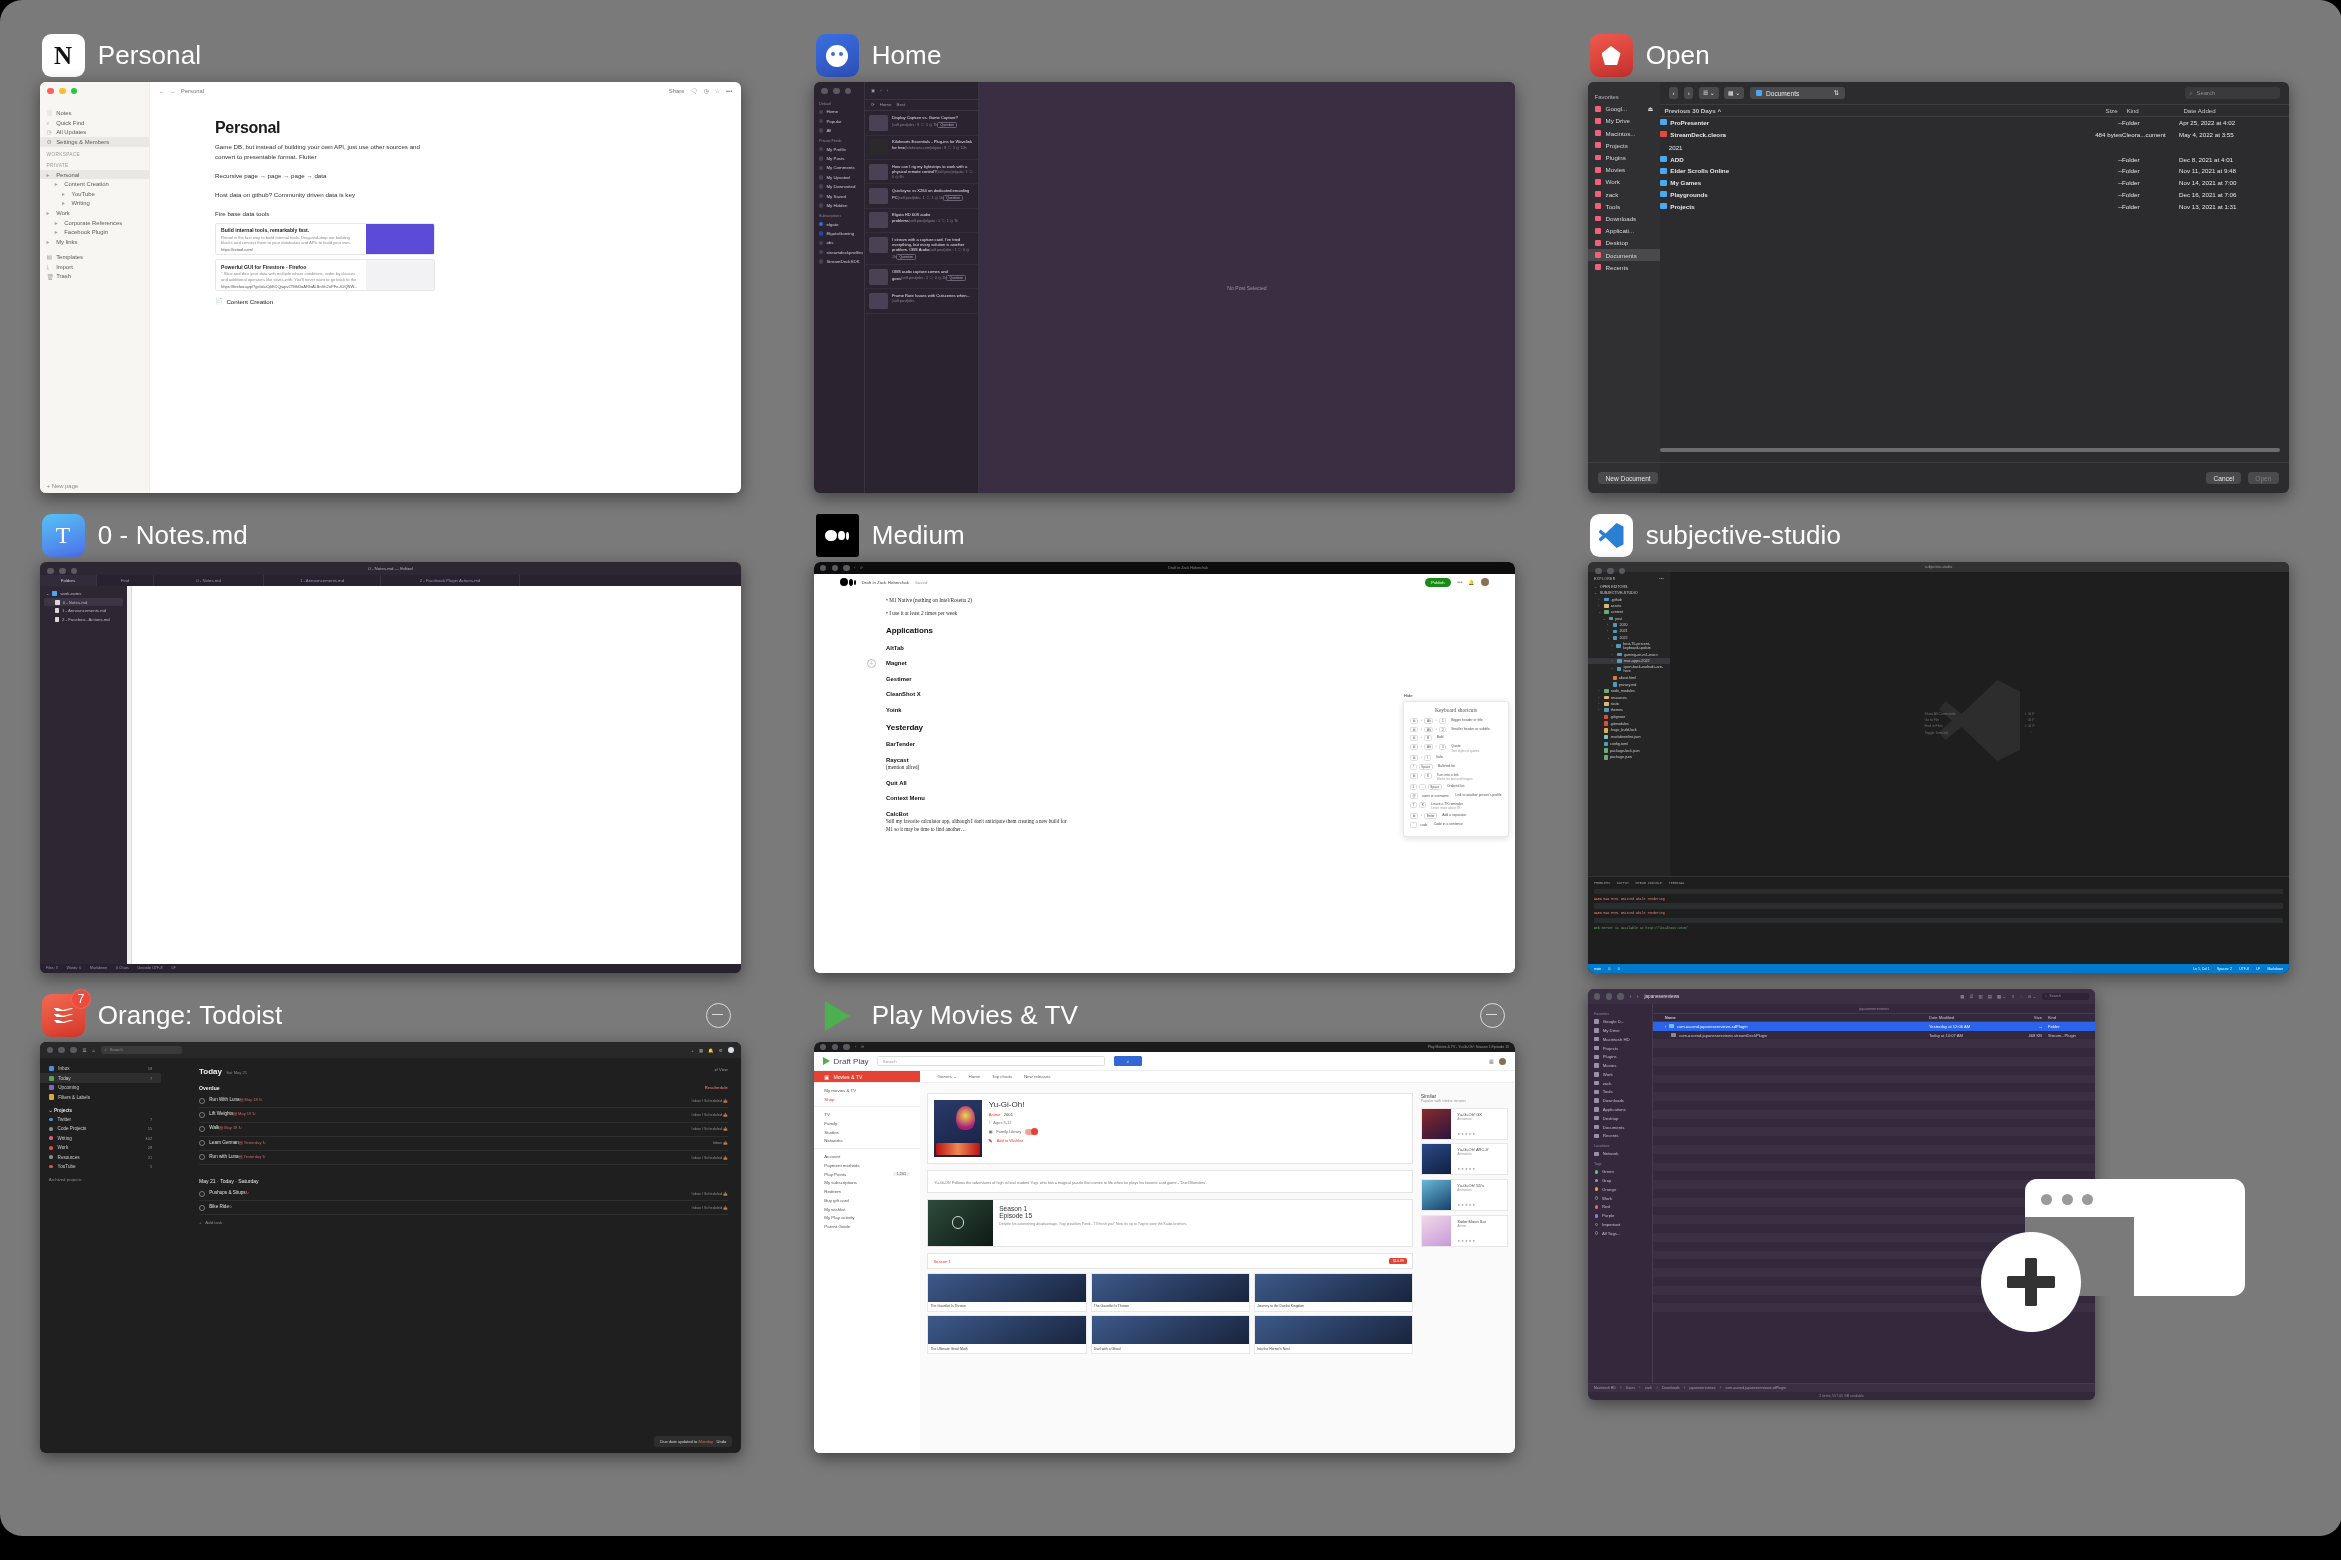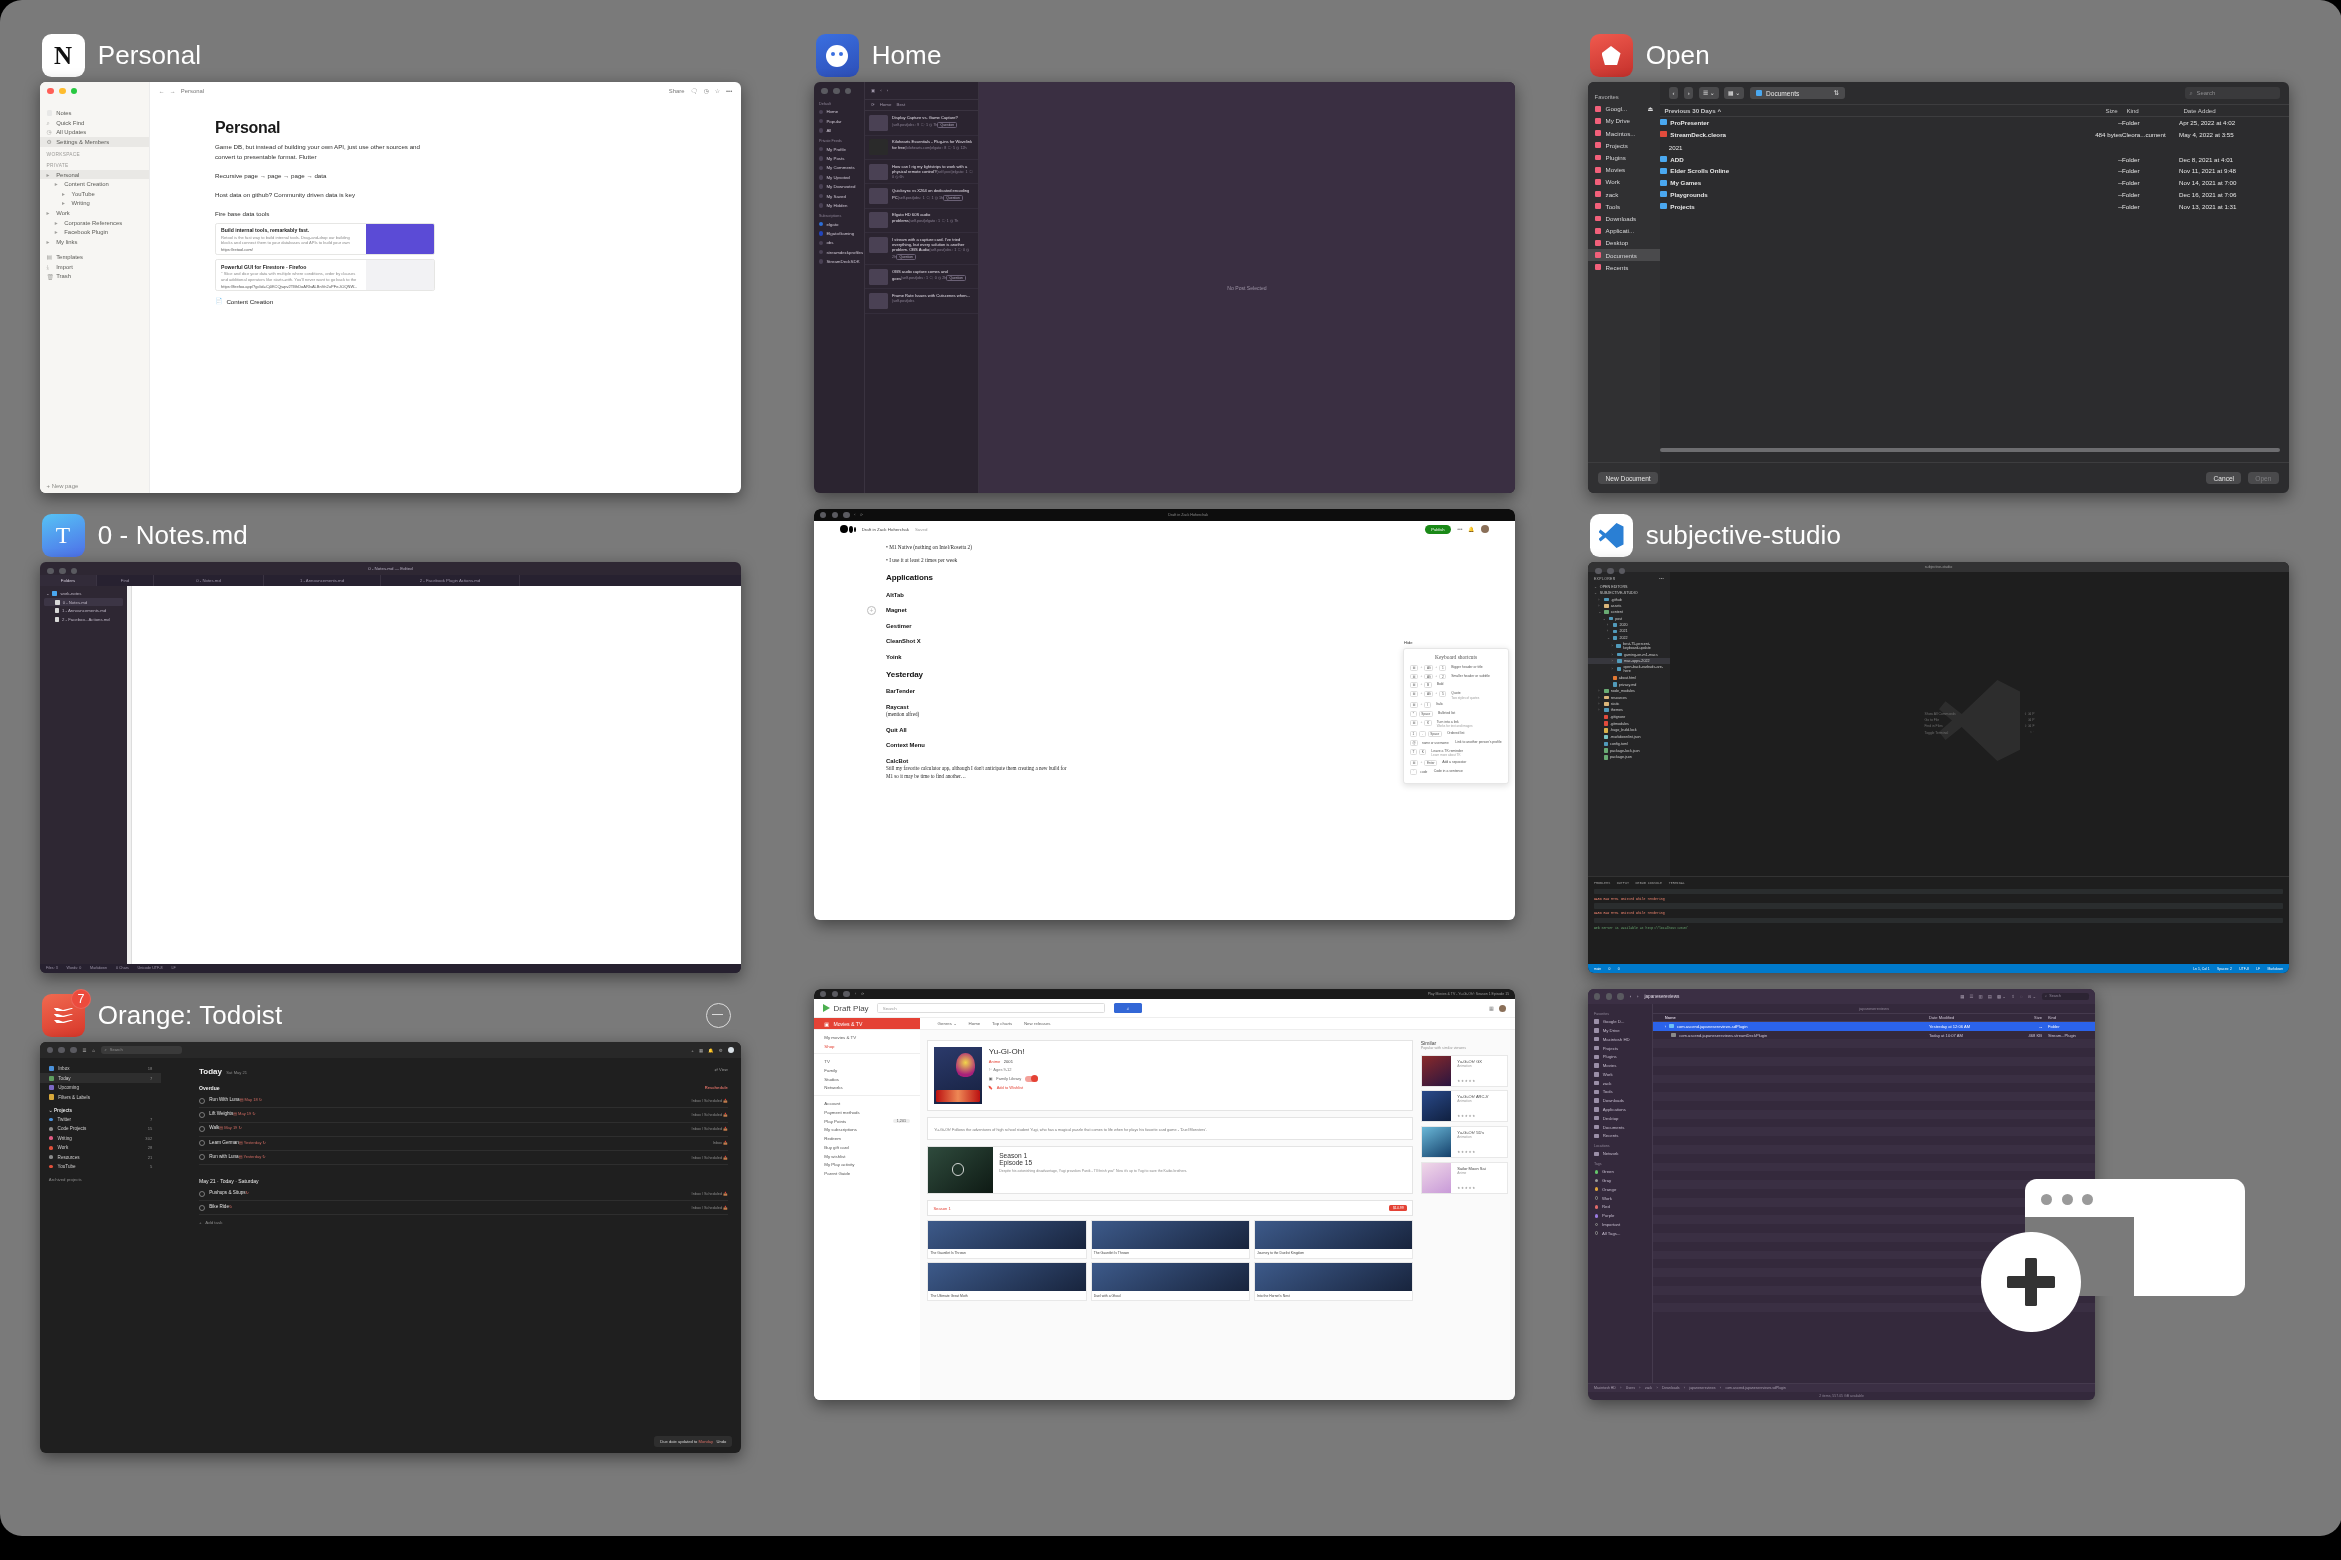--- a/index.html
+++ b/index.html
@@ -862,20 +862,30 @@
             <span>Words: 0</span>
             <span>Markdown</span>
             <span>0 Chars</span>
             <span>Unicode UTF-8</span>
             <span>LF</span>
           </div>
         </div>
       </div>
 
       <div class="cell">
+        <div class="cellhead">
+          <div class="appicon ic-medium">
+              <span class="m">
+                <i style="width:11.7px;height:11.7px"></i>
+                <i style="width:6.6px;height:9.5px"></i>
+                <i style="width:2.9px;height:8px"></i>
+              </span>
+            </div>
+          <div class="apptitle">Medium</div>
+        </div>
         <div class="win medium">
           <div class="mtop">
             <span class="tl dim" style="position:static;display:flex">
                 <i></i>
                 <i></i>
                 <i></i>
               </span>
             <span>‹</span>
             <span>⟳</span>
             <span style="margin:0 auto">Draft in Zack Hoherchak</span>
@@ -1324,20 +1334,27 @@
                   <span class="right"><span>Inbox / Scheduled</span> 📥</span>
                 </div>
               <div class="addtask">+ <span>Add task</span></div>
               <div class="toast"><span>Due date updated to </span><b>Monday</b> &nbsp; <span>Undo</span></div>
             </div>
           </div>
         </div>
       </div>
 
       <div class="cell">
+        <div class="cellhead">
+          <div class="appicon ic-gplay">
+              <span class="tri"></span>
+            </div>
+          <div class="apptitle">Play Movies &amp; TV</div>
+          <div class="minbtn"></div>
+        </div>
         <div class="win gplay">
           <div class="gtop">
             <span class="tl dim" style="position:static;display:flex">
                 <i></i>
                 <i></i>
                 <i></i>
               </span>
             <span>‹</span>
             <span>⟳</span>
             <span style="margin-left:auto">Play Movies &amp; TV - Yu-Gi-Oh!: Season 1 Episode 15</span>

